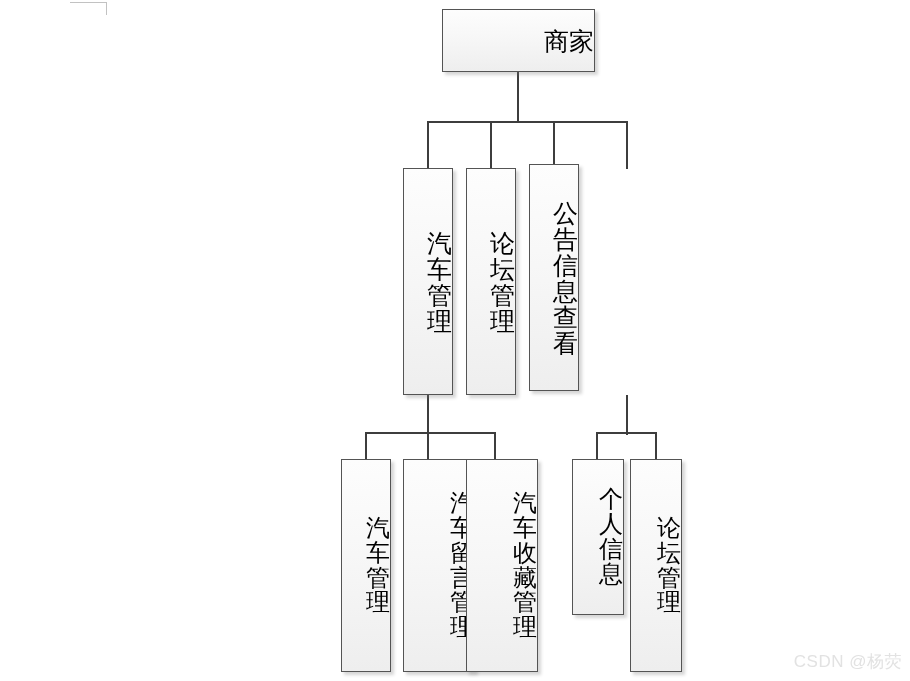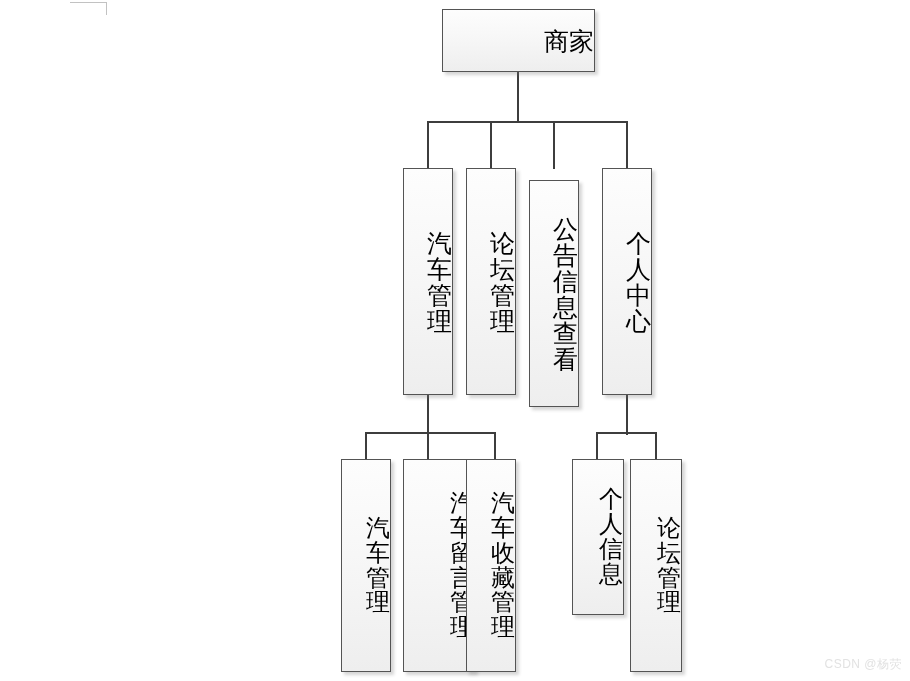--- a/index.html
+++ b/index.html
@@ -68,21 +68,21 @@
     position: absolute;
     border-top: 1.6px solid #c2c2c2;
     border-right: 1.6px solid #c2c2c2;
     z-index: 1;
   }
 
   
   .watermark {
     position: absolute;
     color: #e2e2e2;
-    font-size: 12px;
+    font-size: 17px;
     letter-spacing: 0.5px;
     white-space: nowrap;
     z-index: 5;
     user-select: none;
   }
 </style>
 </head>
 <body>
 
 <div id="canvas">
@@ -113,37 +113,34 @@
   </div>
 
   <div class="node vert" style="left:403px; top:168px; width:50px; height:227px;">
     <span class="label">汽车管理</span>
   </div>
 
   <div class="node vert" style="left:466px; top:168px; width:50px; height:227px;">
     <span class="label">论坛管理</span>
   </div>
 
-  <div class="node vert" style="left:529px; top:180px; width:50px; height:227px;">
+  <div class="node vert" style="left:529px; top:164px; width:50px; height:227px;">
     <span class="label">公告信息查看</span>
   </div>
 
-  <div class="node vert" style="left:602px; top:168px; width:50px; height:227px;">
-    <span class="label">个人中心</span>
-  </div>
 
   <div class="node vert lvl3" style="left:341px; top:459px; width:50px; height:213px;">
     <span class="label">汽车管理</span>
   </div>
 
   <div class="node vert lvl3" style="left:403px; top:459px; width:72px; height:213px;">
     <span class="label">汽车留言管理</span>
   </div>
 
-  <div class="node vert lvl3" style="left:466px; top:459px; width:50px; height:213px;">
+  <div class="node vert lvl3" style="left:466px; top:459px; width:72px; height:213px;">
     <span class="label">汽车收藏管理</span>
   </div>
 
   <div class="node vert lvl3" style="left:572px; top:459px; width:52px; height:156px;">
     <span class="label">个人信息</span>
   </div>
 
   <div class="node vert lvl3" style="left:630px; top:459px; width:52px; height:213px;">
     <span class="label">论坛管理</span>
   </div>

